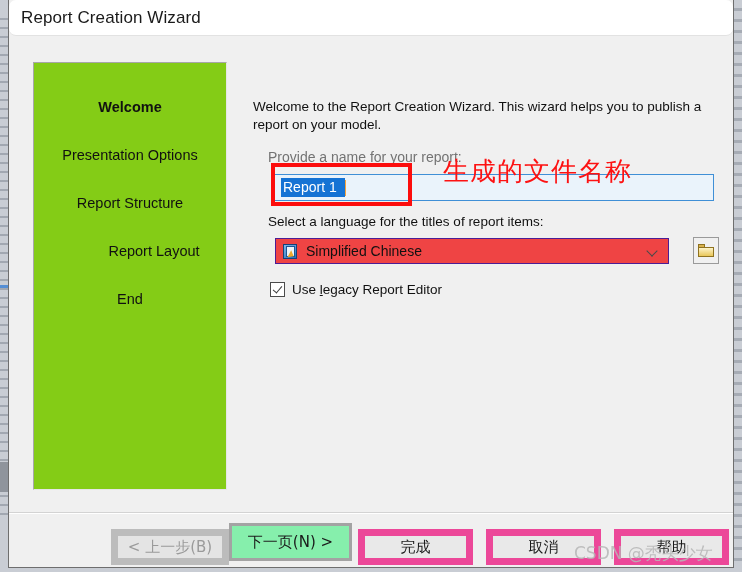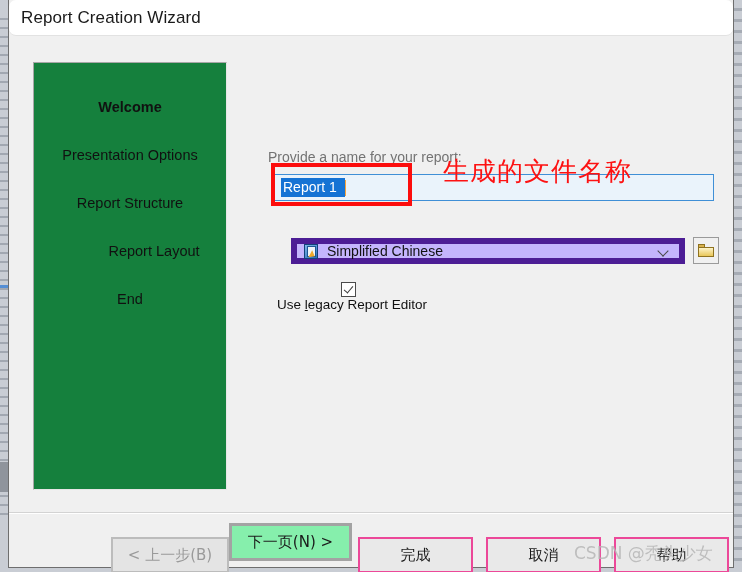--- a/index.html
+++ b/index.html
@@ -101,21 +101,21 @@
     background: #f0f0f0;
   }
 
   
   #step-panel {
     position: absolute;
     left: 24px;
     top: 26px;
     width: 194px;
     height: 428px;
-    background: #15803d;
+    background: #84cc16;
     border: 1px solid #a7a7a7;
     border-right-color: #e6e6e6;
     border-bottom-color: #e6e6e6;
     box-sizing: border-box;
   }
   .step-item {
     width: 100%;
     text-align: center;
     font-size: 14.5px;
     color: #111111;
@@ -182,25 +182,25 @@
   
   #lang-label {
     position: absolute;
     left: 15px; top: 178px;
     font-size: 13.5px;
     color: #111111;
     white-space: nowrap;
   }
   #lang-combo {
     position: absolute;
-    left: 38px; top: 202px;
+    left: 22px; top: 202px;
     width: 394px;
     height: 26px;
-    background: #c4b5fd;
-    border: 6px solid #4c1d95;
+    background: #ef4444;
+    border: 1px solid #4c1d95;
     box-sizing: border-box;
     display: flex;
     align-items: center;
   }
   #lang-icon {
     width: 17px; height: 17px;
     margin-left: 6px;
     position: relative;
     flex: none;
   }
@@ -280,21 +280,20 @@
     border: 1px solid #8f7220;
     box-sizing: border-box;
   }
 
   
   #legacy-row {
     position: absolute;
     left: 17px; top: 246px;
     display: flex;
     align-items: center;
-    flex-direction: column;
   }
   #legacy-checkbox {
     width: 15px; height: 15px;
     background: #ffffff;
     border: 1px solid #4b4b4b;
     box-sizing: border-box;
     position: relative;
     flex: none;
   }
   #legacy-checkbox::after {
@@ -345,24 +344,24 @@
     border-bottom: 1px solid #ffffff;
   }
   #button-bar {
     position: absolute;
     left: 0; top: 489px;
     width: 100%;
     height: 42px;
   }
   .dlg-button {
     position: absolute;
-    top: 12px;
+    top: 4px;
     height: 36px;
     background: #e9e9e9;
-    border: 2px solid #ec4899;
+    border: 7px solid #ec4899;
     box-sizing: border-box;
     font-size: 15px;
     color: #1a1a1a;
     display: flex;
     align-items: center;
     justify-content: center;
     font-family: "DejaVu Sans", sans-serif;
     white-space: nowrap;
   }
   .dlg-button.disabled {
@@ -415,28 +414,30 @@
     <div id="step-panel">
       <div class="step-item active" style="top:36px;">Welcome</div>
       <div class="step-item" style="top:84px;">Presentation Options</div>
       <div class="step-item" style="top:132px;">Report Structure</div>
       <div class="step-item" style="top:180px;margin-left:24px;">Report Layout</div>
       <div class="step-item" style="top:228px;">End</div>
     </div>
 
     <div id="content-col">
 
+      <div id="intro-text">Welcome to the Report Creation Wizard. This wizard helps you to publish a report on your model.</div>
 
       <div id="name-label">Provide a name for your report:</div>
 
       <div id="report-name-input" title="Report 1">
         <span id="report-name-value">Report 1</span>
         <span id="report-name-caret"></span>
       </div>
 
+      <div id="lang-label">Select a language for the titles of report items:</div>
 
       <div id="lang-combo">
         <span id="lang-icon">
           <span class="book-back"></span>
           <span class="book-page"></span>
           <span class="arrow"></span>
         </span>
         <span id="lang-value">Simplified Chinese</span>
         <span id="lang-chevron"></span>
       </div>

